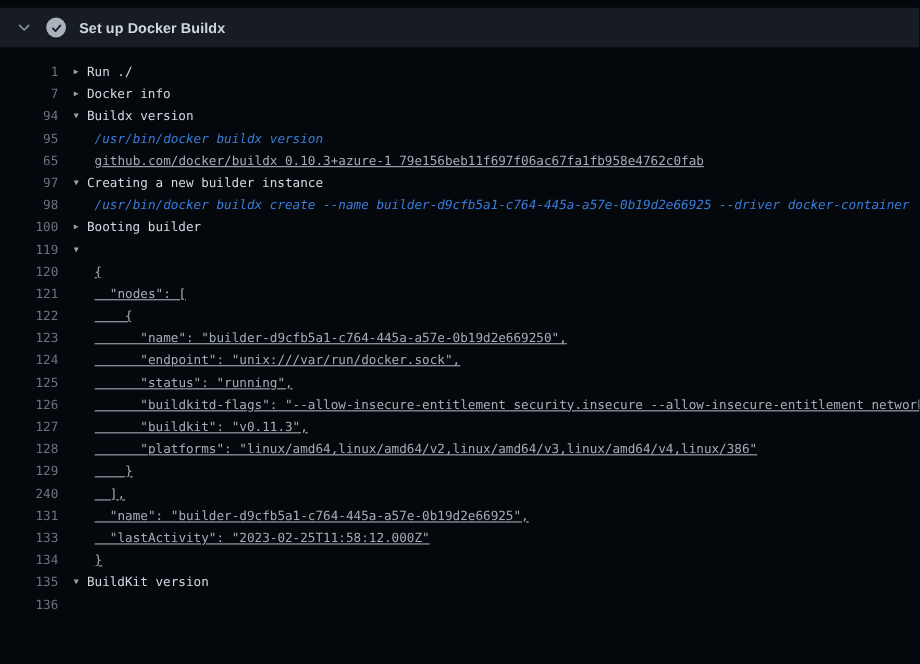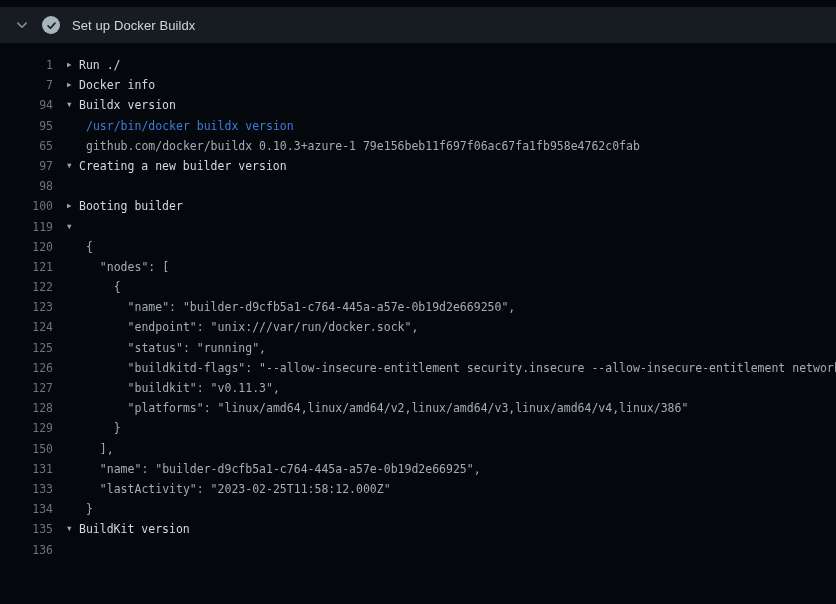--- a/index.html
+++ b/index.html
@@ -40,21 +40,21 @@
     margin-left: 12px;
     display: flex;
     align-items: center;
     justify-content: center;
     flex: 0 0 auto;
   }
   .step-title {
     margin-left: 12px;
     color: #d0d7de;
     font-size: 13px;
-    font-weight: 400;
+    font-weight: 700;
     letter-spacing: 0.1px;
     white-space: nowrap;
   }
   
   .log {
     margin-top: 12px;
     font-family: "DejaVu Sans Mono", "Liberation Mono", monospace;
     font-size: 11.5px;
   }
   .line {
@@ -78,22 +78,22 @@
     font-size: 7.5px;
     color: #99a3ac;
     display: inline-block;
     line-height: 20.2px;
   }
   .line .txt {
     white-space: pre;
   }
   .line.group .txt { color: #d2d9e0; text-align: center; }
   .line.group { cursor: pointer; }
-  .line.out .txt { color: #a4adb5; padding-left: 7px; }
-  .line.cmd .txt { color: #3b7dd8; padding-left: 7px; }
+  .line.out .txt { color: #a4adb5; padding-left: 7px; text-decoration: underline; }
+  .line.cmd .txt { color: #3b7dd8; padding-left: 7px; font-style: italic; }
 </style>
 </head>
 <body>
 
 <div class="step-header">
   <span class="chev">
     <svg width="12" height="12" viewBox="0 0 16 16" fill="none">
       <path d="M2.5 5.5 L8 11 L13.5 5.5" stroke="currentColor" stroke-width="2" stroke-linecap="round" stroke-linejoin="round" fill="none"></path>
     </svg>
   </span>
@@ -104,33 +104,33 @@
   </span>
   <span class="step-title">Set up Docker Buildx</span>
 </div>
 
 <div class="log">
     <div class="line group"><span class="ln">1</span><span class="arrow">▶</span><span class="txt">Run ./</span></div>
     <div class="line group"><span class="ln">7</span><span class="arrow">▶</span><span class="txt">Docker info</span></div>
     <div class="line group"><span class="ln">94</span><span class="arrow">▼</span><span class="txt">Buildx version</span></div>
     <div class="line cmd"><span class="ln">95</span><span class="arrow"></span><span class="txt">/usr/bin/docker buildx version</span></div>
     <div class="line out"><span class="ln">65</span><span class="arrow"></span><span class="txt">github.com/docker/buildx 0.10.3+azure-1 79e156beb11f697f06ac67fa1fb958e4762c0fab</span></div>
-    <div class="line group"><span class="ln">97</span><span class="arrow">▼</span><span class="txt">Creating a new builder version</span></div>
-    <div class="line cmd"><span class="ln">98</span><span class="arrow"></span></div>
+    <div class="line group"><span class="ln">97</span><span class="arrow">▼</span><span class="txt">Creating a new builder instance</span></div>
+    <div class="line cmd"><span class="ln">98</span><span class="arrow"></span><span class="txt">/usr/bin/docker buildx create --name builder-d9cfb5a1-c764-445a-a57e-0b19d2e66925 --driver docker-container</span></div>
     <div class="line group"><span class="ln">100</span><span class="arrow">▶</span><span class="txt">Booting builder</span></div>
     <div class="line group"><span class="ln">119</span><span class="arrow">▼</span></div>
     <div class="line out"><span class="ln">120</span><span class="arrow"></span><span class="txt">{</span></div>
     <div class="line out"><span class="ln">121</span><span class="arrow"></span><span class="txt">  "nodes": [</span></div>
     <div class="line out"><span class="ln">122</span><span class="arrow"></span><span class="txt">    {</span></div>
     <div class="line out"><span class="ln">123</span><span class="arrow"></span><span class="txt">      "name": "builder-d9cfb5a1-c764-445a-a57e-0b19d2e669250",</span></div>
     <div class="line out"><span class="ln">124</span><span class="arrow"></span><span class="txt">      "endpoint": "unix:///var/run/docker.sock",</span></div>
     <div class="line out"><span class="ln">125</span><span class="arrow"></span><span class="txt">      "status": "running",</span></div>
     <div class="line out"><span class="ln">126</span><span class="arrow"></span><span class="txt">      "buildkitd-flags": "--allow-insecure-entitlement security.insecure --allow-insecure-entitlement network</span></div>
     <div class="line out"><span class="ln">127</span><span class="arrow"></span><span class="txt">      "buildkit": "v0.11.3",</span></div>
     <div class="line out"><span class="ln">128</span><span class="arrow"></span><span class="txt">      "platforms": "linux/amd64,linux/amd64/v2,linux/amd64/v3,linux/amd64/v4,linux/386"</span></div>
     <div class="line out"><span class="ln">129</span><span class="arrow"></span><span class="txt">    }</span></div>
-    <div class="line out"><span class="ln">150</span><span class="arrow"></span><span class="txt">  ],</span></div>
+    <div class="line out"><span class="ln">240</span><span class="arrow"></span><span class="txt">  ],</span></div>
     <div class="line out"><span class="ln">131</span><span class="arrow"></span><span class="txt">  "name": "builder-d9cfb5a1-c764-445a-a57e-0b19d2e66925",</span></div>
     <div class="line out"><span class="ln">133</span><span class="arrow"></span><span class="txt">  "lastActivity": "2023-02-25T11:58:12.000Z"</span></div>
     <div class="line out"><span class="ln">134</span><span class="arrow"></span><span class="txt">}</span></div>
     <div class="line group"><span class="ln">135</span><span class="arrow">▼</span><span class="txt">BuildKit version</span></div>
     <div class="line out"><span class="ln">136</span><span class="arrow"></span></div>
   </div>
 
 </body></html>

